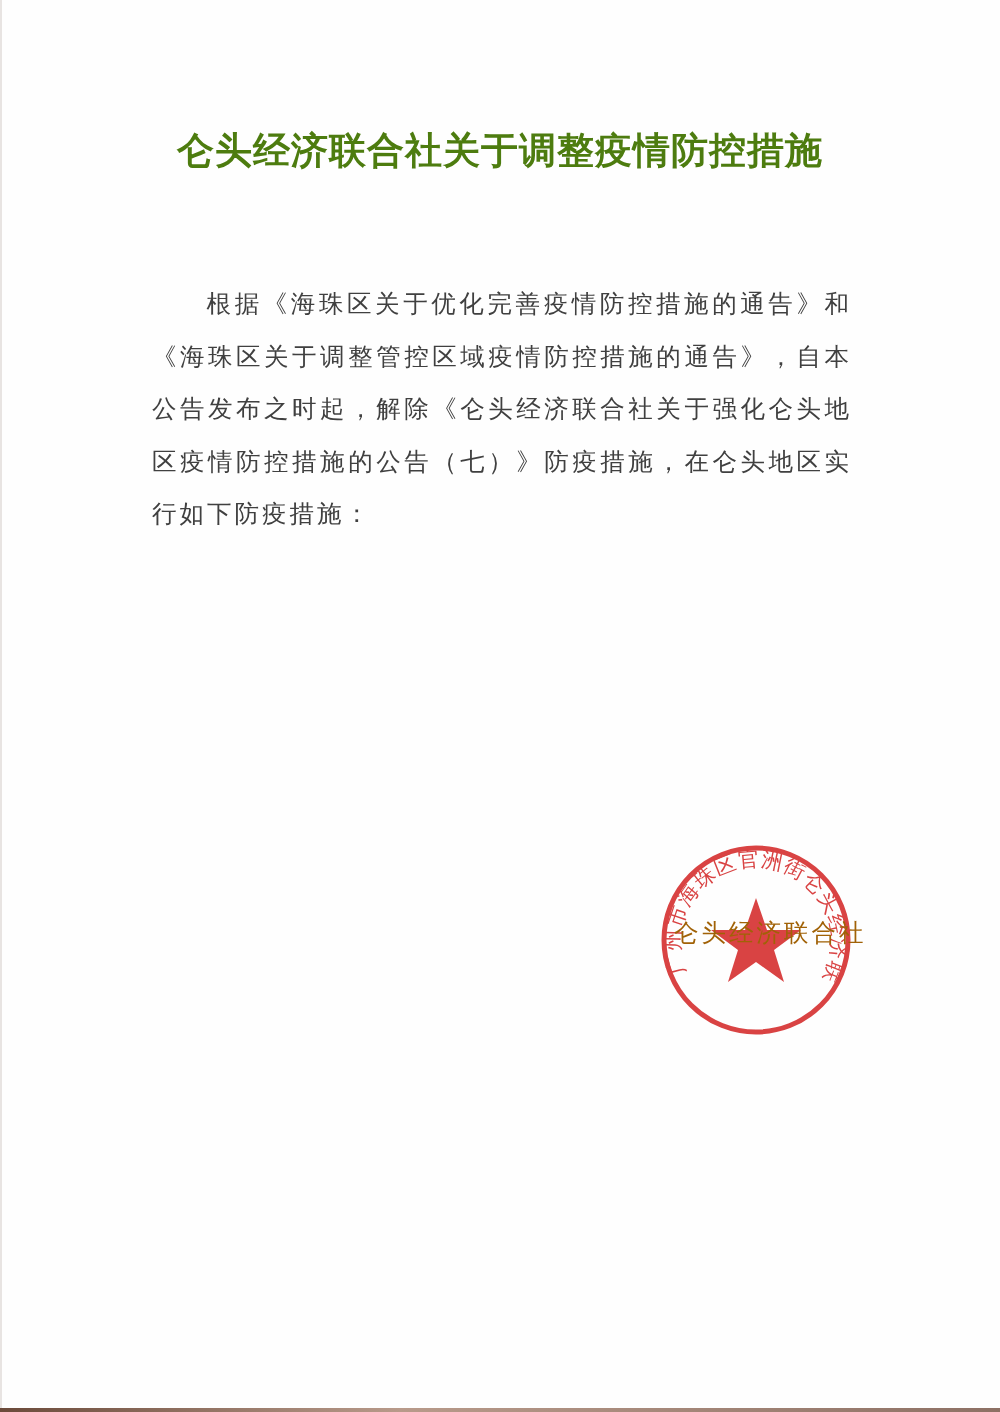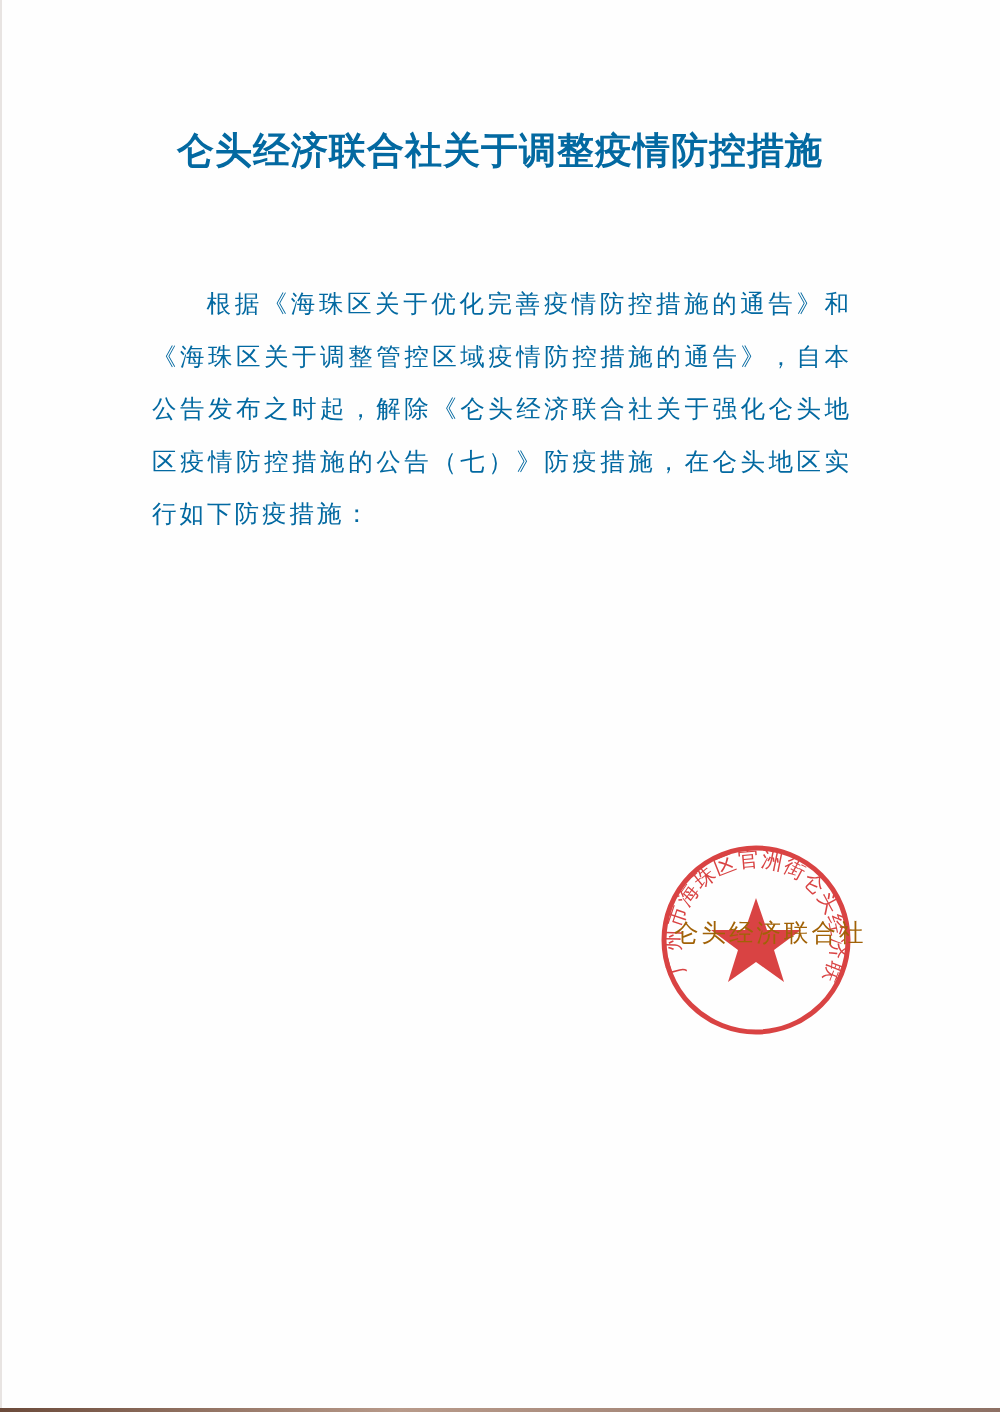--- a/index.html
+++ b/index.html
@@ -7,29 +7,29 @@
     width: 1000px; height: 1412px; background: #ffffff; position: relative; overflow: hidden;
     font-family: "DejaVu Serif", "Liberation Serif", serif; color: #1a1a1a;
   }
   .page { position: absolute; left: 0; top: 0; width: 1000px; height: 1412px; background: #fefefe; }
   .bottom-edge { position: absolute; left: 0; bottom: 0; width: 1000px; height: 4px; background: linear-gradient(90deg,#6b4a3a,#b89a8a 40%,#8d7064); }
   .left-edge { position: absolute; left: 0; top: 0; width: 2px; height: 1412px; background: #e8e4e2; }
 
   .title {
     position: absolute; left: 150px; width: 700px; text-align: center;
     font-family: "DejaVu Sans", "Liberation Sans", sans-serif; font-weight: bold;
-    font-size: 37px; letter-spacing: 1px; color: #0369a1;
+    font-size: 37px; letter-spacing: 1px; color: #4d7c0f;
   }
   .title.l1 { top: 126px; }
   .title.l2 { top: 178px; }
 
   .body-text {
     position: absolute; left: 152px; width: 700px;
     font-size: 24.5px; line-height: 52.5px; letter-spacing: 3px; text-align: justify;
-    color: #0369a1;
+    color: #404040;
   }
   .p1 { top: 278px; }
   .p2 { top: 542px; }
   .p3 { top: 646px; }
   .p4 { top: 750px; }
   .indent { display: inline-block; width: 54px; }
   .indent-wide { display: inline-block; width: 70px; }
 
   .signature {
     position: absolute; left: 674px; top: 916px; font-size: 24.5px; letter-spacing: 3px; color: #a16207;

